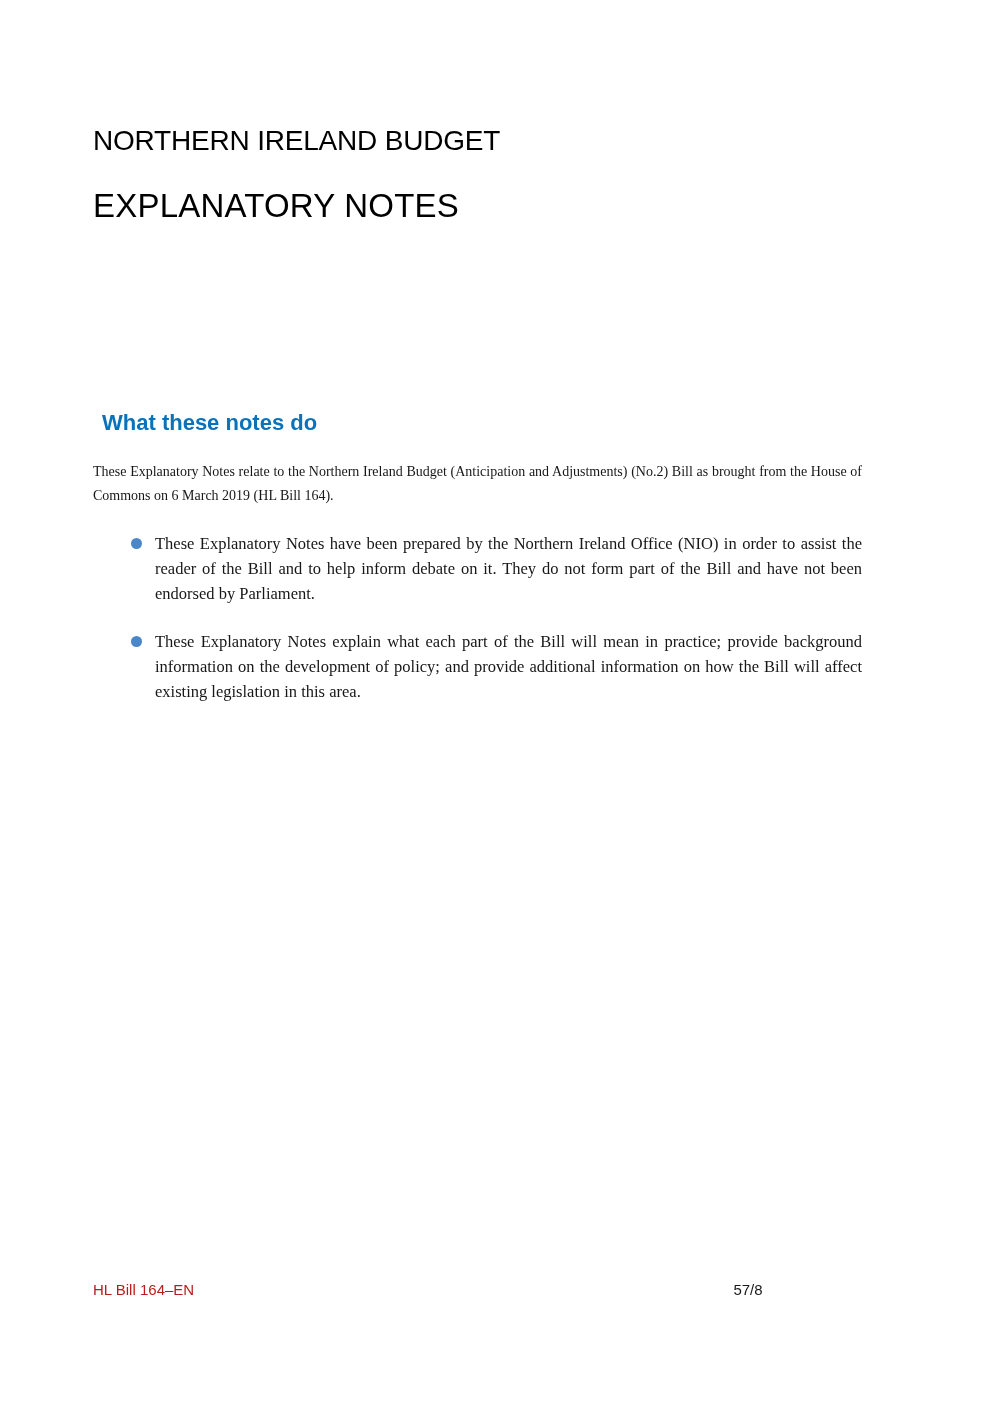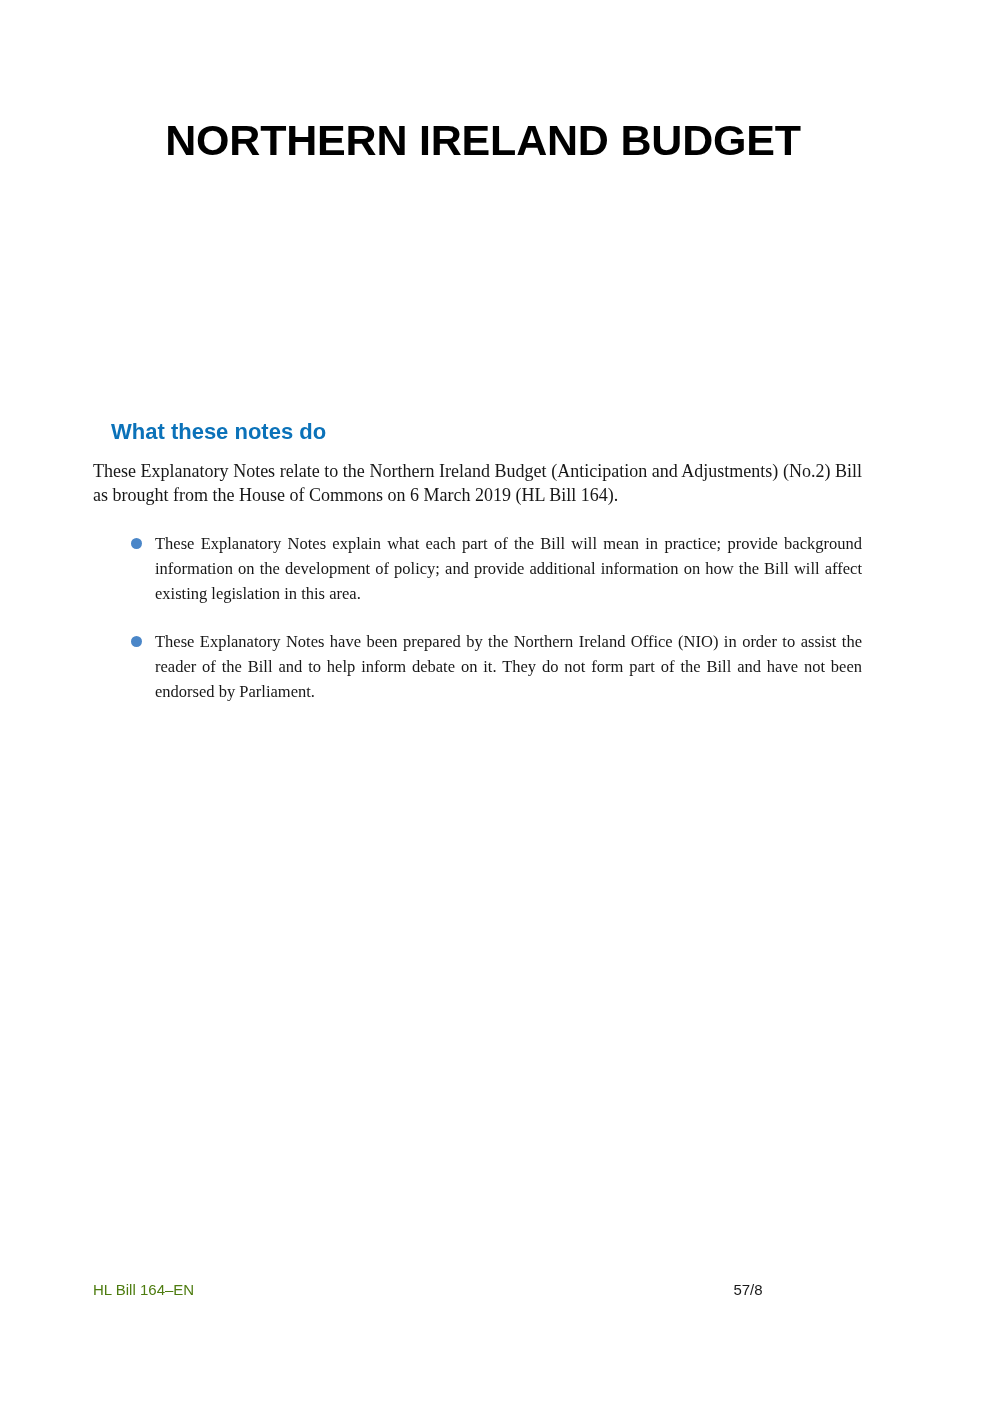--- a/index.html
+++ b/index.html
@@ -26,28 +26,27 @@
 
   
   .title-block {
     position: absolute;
     left: 93px;
     top: 118px;
     width: 780px;
   }
   .doc-title {
     font-family: "Liberation Sans", "DejaVu Sans", sans-serif;
-    font-weight: bold;
-    font-size: 43px;
+    font-weight: normal;
+    font-size: 28px;
     line-height: 45px;
     letter-spacing: -0.2px;
     color: #000000;
     margin: 0;
     white-space: nowrap;
-    text-align: center;
   }
   .doc-subtitle {
     font-family: "Liberation Sans", "DejaVu Sans", sans-serif;
     font-weight: normal;
     font-size: 33px;
     line-height: 42px;
     color: #000000;
     margin: 0;
     padding-top: 22px;
     letter-spacing: 0.2px;
@@ -57,33 +56,33 @@
   
   .section-heading {
     position: absolute;
     left: 93px;
     top: 400px;
     font-family: "Liberation Sans", "DejaVu Sans", sans-serif;
     font-weight: bold;
     font-size: 22px;
     line-height: 28px;
     color: #0b72b9;
-    margin: 18px;
+    margin: 9px;
   }
 
   
   .content {
     position: absolute;
     left: 93px;
     top: 460px;
     width: 769px;
   }
   .intro-para {
     font-family: "Liberation Serif", "DejaVu Serif", serif;
-    font-size: 18px;
+    font-size: 14px;
     line-height: 23.5px;
     text-align: justify;
     margin: 0;
     color: #171717;
   }
 
   .bullet-list {
     list-style: none;
     margin: 0;
     padding: 0;
@@ -121,57 +120,58 @@
     width: 769px;
     height: 24px;
   }
   .footer-left {
     position: absolute;
     left: 0;
     top: 0;
     font-family: "Liberation Sans", "DejaVu Sans", sans-serif;
     font-size: 15px;
     line-height: 24px;
-    color: #4d7c0f;
+    color: #b91c1c;
   }
   .footer-right {
     position: absolute;
     left: 615px;
     top: 0;
     width: 80px;
     text-align: center;
     font-family: "Liberation Sans", "DejaVu Sans", sans-serif;
     font-size: 15px;
     line-height: 24px;
     color: #1a1a1a;
   }
 </style>
 </head>
 <body>
 
 <div class="page">
 
   <div class="title-block">
     <h1 class="doc-title">NORTHERN IRELAND BUDGET</h1>
+    <h2 class="doc-subtitle">EXPLANATORY NOTES</h2>
   </div>
 
   <h3 class="section-heading">What these notes do</h3>
 
   <div class="content">
 
     <p class="intro-para">These Explanatory Notes relate to the Northern Ireland Budget (Anticipation and Adjustments) (No.2) Bill as brought from the House of Commons on 6 March 2019 (HL Bill 164).</p>
 
     <ul class="bullet-list">
       <li class="bullet-item">
         <span class="bullet-dot"></span>
-        <span class="bullet-text">These Explanatory Notes explain what each part of the Bill will mean in practice; provide background information on the development of policy; and provide additional information on how the Bill will affect existing legislation in this area.</span>
+        <span class="bullet-text">These Explanatory Notes have been prepared by the Northern Ireland Office (NIO) in order to assist the reader of the Bill and to help inform debate on it. They do not form part of the Bill and have not been endorsed by Parliament.</span>
       </li>
       <li class="bullet-item">
         <span class="bullet-dot"></span>
-        <span class="bullet-text">These Explanatory Notes have been prepared by the Northern Ireland Office (NIO) in order to assist the reader of the Bill and to help inform debate on it. They do not form part of the Bill and have not been endorsed by Parliament.</span>
+        <span class="bullet-text">These Explanatory Notes explain what each part of the Bill will mean in practice; provide background information on the development of policy; and provide additional information on how the Bill will affect existing legislation in this area.</span>
       </li>
     </ul>
 
   </div>
 
   <div class="footer">
     <span class="footer-left">HL Bill 164–EN</span>
     <span class="footer-right">57/8</span>
   </div>
 

